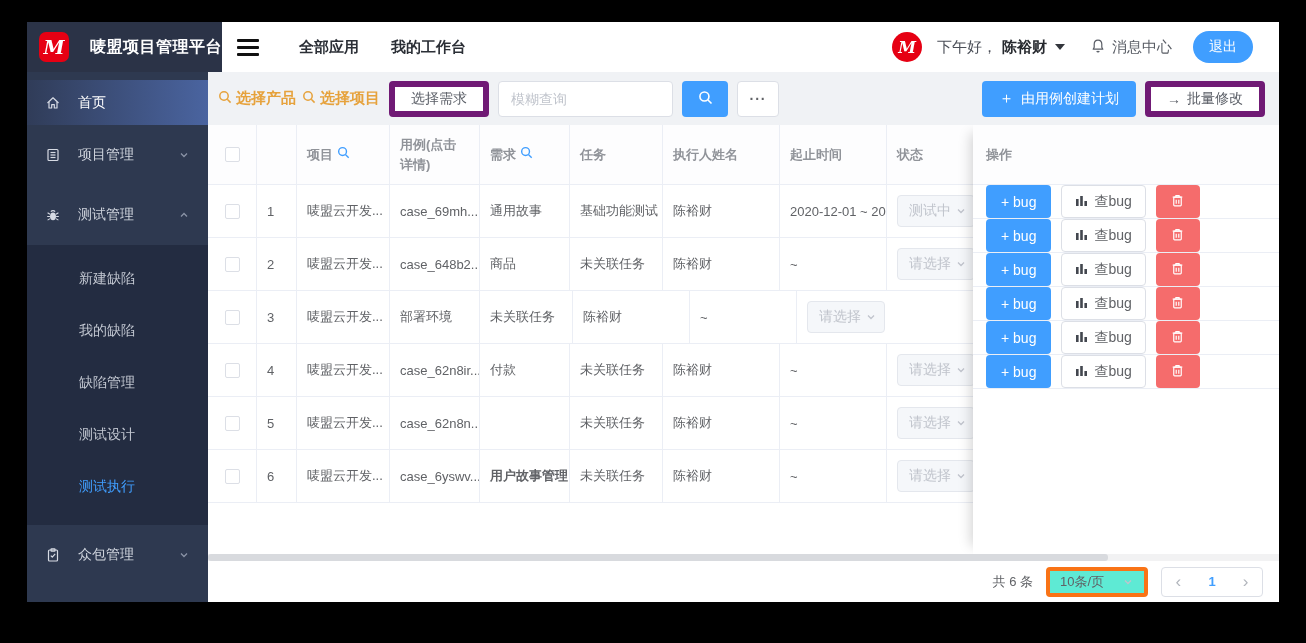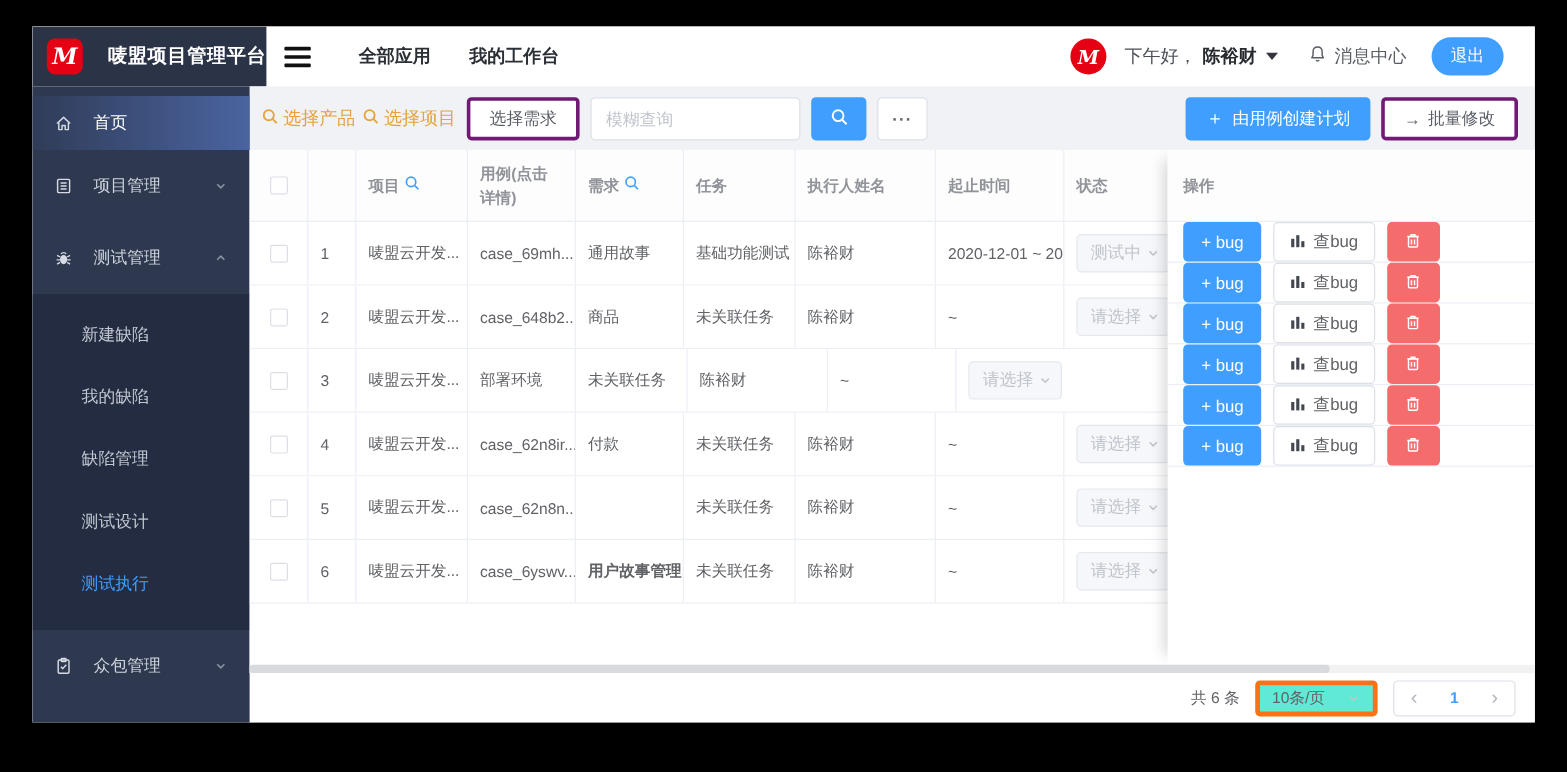--- a/index.html
+++ b/index.html
@@ -41,31 +41,31 @@
   .logout-btn { background: #409eff; color: #fff; border-radius: 16px; padding: 7px 16px; font-size: 14px; border: none; cursor: pointer; margin-left: 6px; }
 
   
   .body-row { flex: 1; display: flex; min-height: 0; }
   .sidebar { flex: 0 0 181px; background: #2e3950; color: #cfd4dd; position: relative; overflow: hidden; padding-top: 8px; }
   .side-item { height: 60px; display: flex; align-items: center; padding-left: 18px; gap: 17px; font-size: 14px; position: relative; cursor: pointer; }
   .side-item .s-ico { width: 16px; height: 16px; display: flex; align-items: center; color: #d7dbe4; flex: 0 0 16px; }
   .side-item.active { height: 45px; background: linear-gradient(90deg, #303c58 0%, #4a64a0 100%); color: #fff; }
   .chev { position: absolute; right: 18px; color: #8a93a6; display: flex; }
   .side-sub { background: #232c41; padding: 8px 0 12px 0; }
-  .side-sub-item { height: 52px; display: flex; align-items: center; padding-left: 41px; font-size: 14px; color: #c2c7d1; cursor: pointer; }
+  .side-sub-item { height: 52px; display: flex; align-items: center; padding-left: 52px; font-size: 14px; color: #c2c7d1; cursor: pointer; }
   .side-sub-item.active-sub { color: #409eff; }
   .side-item.partial { position: absolute; top: 526px; left: 0; right: 0; }
 
   .content { flex: 1; display: flex; flex-direction: column; background: #f0f2f5; min-width: 0; }
 
   
   .toolbar { flex: 0 0 53px; display: flex; align-items: center; padding: 0 14px 0 10px; gap: 9px; }
-  .filter-link { color: #e6a23c; font-size: 15px; font-weight: 400; display: flex; align-items: center; gap: 4px; cursor: pointer; white-space: nowrap; }
+  .filter-link { color: #e6a23c; font-size: 15px; font-weight: 700; display: flex; align-items: center; gap: 4px; cursor: pointer; white-space: nowrap; }
   .filter-link + .filter-link { margin-left: -3px; }
-  .btn-plain { background: #fff; border: 3px solid #701a75; border-radius: 4px; height: 36px; padding: 0 16px; font-size: 14px; color: #5a5e66; display: flex; align-items: center; gap: 6px; cursor: pointer; white-space: nowrap; }
+  .btn-plain { background: #fff; border: 6px solid #701a75; border-radius: 4px; height: 36px; padding: 0 16px; font-size: 14px; color: #5a5e66; display: flex; align-items: center; gap: 6px; cursor: pointer; white-space: nowrap; }
   .search-input { width: 175px; height: 36px; border: 1px solid #dcdfe6; border-radius: 4px; padding: 0 12px; font-size: 14px; color: #606266; background: #fff; outline: none; }
   .search-input::placeholder { color: #c0c4cc; }
   .btn-search { width: 46px; height: 36px; background: #409eff; border: none; border-radius: 4px; display: flex; align-items: center; justify-content: center; cursor: pointer; }
   .btn-more { width: 42px; height: 36px; background: #fff; border: 1px solid #dcdfe6; border-radius: 4px; color: #606266; font-size: 14px; font-weight: bold; letter-spacing: 1px; display: flex; align-items: center; justify-content: center; cursor: pointer; }
   .toolbar-spacer { flex: 1; }
   .btn-primary { background: #409eff; border: none; color: #fff; border-radius: 4px; height: 36px; padding: 0 17px; font-size: 14px; display: flex; align-items: center; gap: 7px; cursor: pointer; white-space: nowrap; }
   .plus-glyph { font-size: 15px; }
 
   
   .table-wrap { flex: 1; background: #fff; position: relative; min-height: 0; overflow: hidden; }

